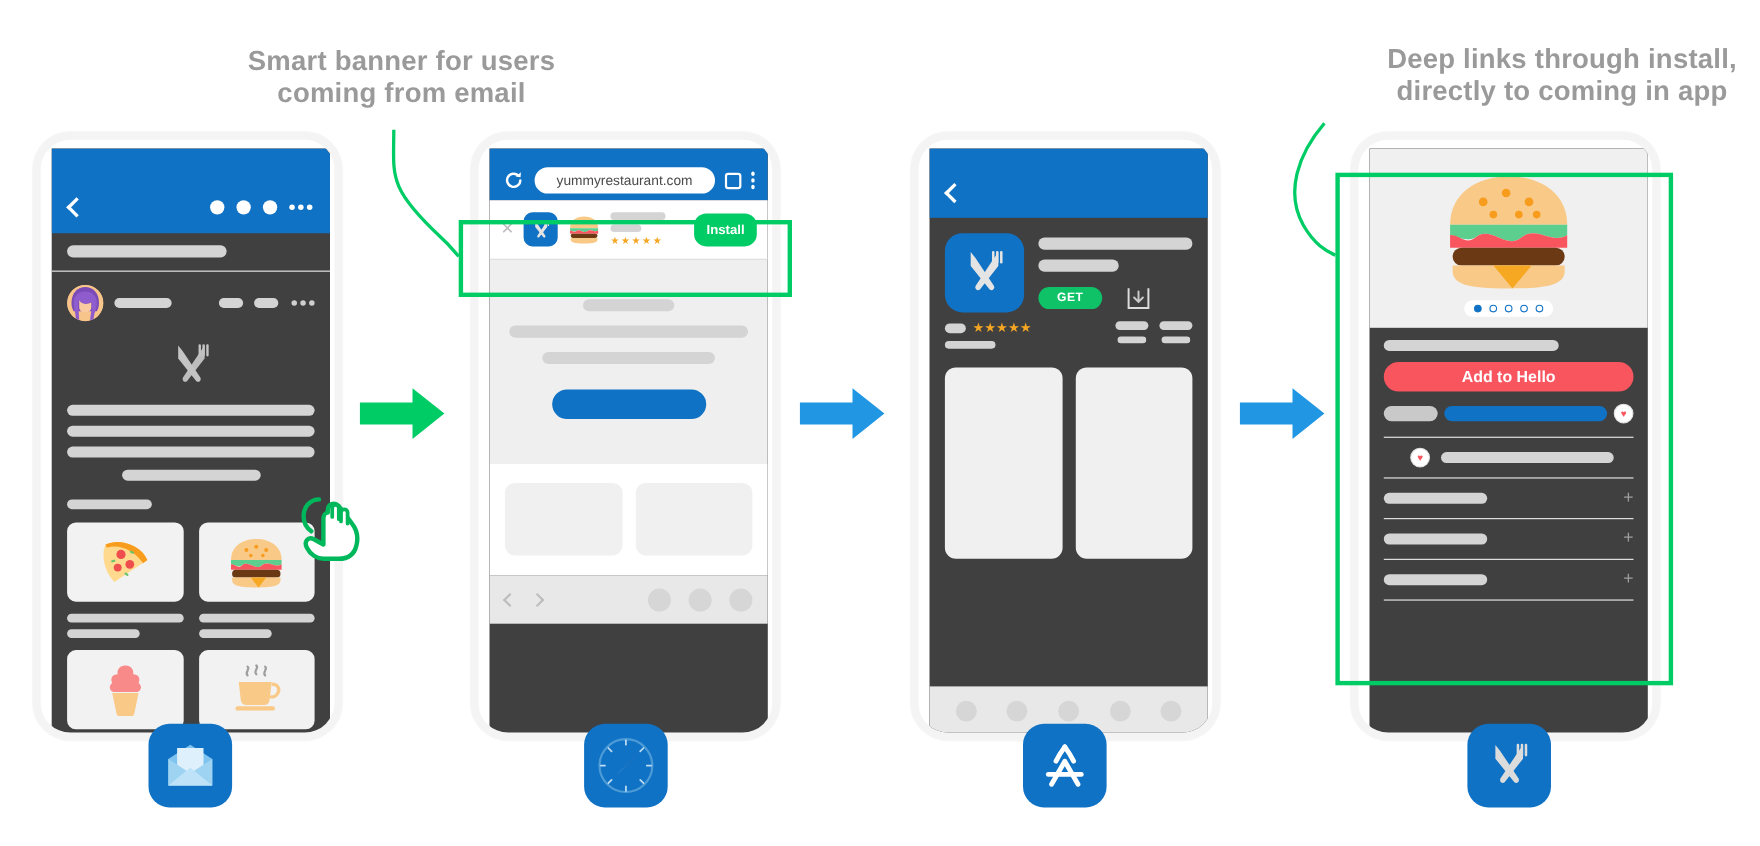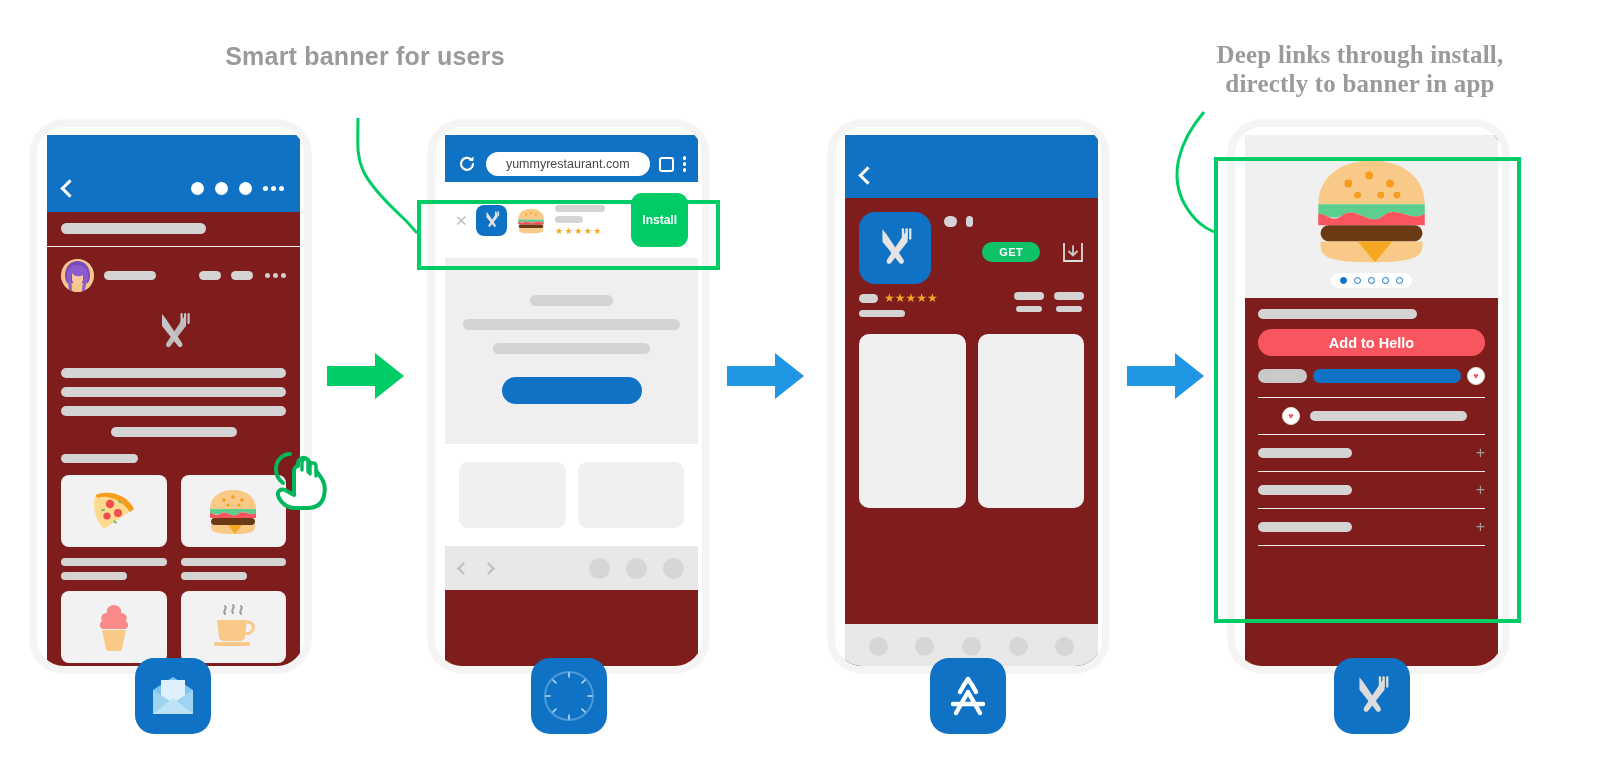--- a/index.html
+++ b/index.html
@@ -15,35 +15,35 @@
   .annot {
     position: absolute;
     color: #9a9a9a;
     font-weight: bold;
     font-size: 25px;
     line-height: 1.16;
     text-align: center;
     letter-spacing: .2px;
   }
   #annot-1 { left: 200px; top: 42px; width: 330px; }
-  #annot-2 { left: 1180px; top: 40px; width: 360px; font-family: Liberation Serif, serif; }
+  #annot-2 { left: 1240px; top: 40px; width: 360px; }
 
   svg.overlay { position: absolute; left: 0; top: 0; width: 1600px; height: 769px; pointer-events: none; }
 
   
   .phone {
     position: absolute;
     width: 281px; height: 553px;
     background: #ffffff;
     border: 7px solid #f4f4f4;
     border-radius: 34px;
     box-shadow: 0 0 0 1px #f7f7f7;
     overflow: hidden;
   }
-  .screen { position: absolute; left: 10px; top: 8px; width: 253px; height: 533px; overflow: hidden; background:#7f1d1d; }
+  .screen { position: absolute; left: 10px; top: 8px; width: 253px; height: 533px; overflow: hidden; background:#404040; }
 
   #phone-1 { left: 30px; top: 120px; }
   #phone-2 { left: 428px; top: 120px; }
   #phone-3 { left: 828px; top: 120px; }
   #phone-4 { left: 1228px; top: 120px; }
 
   
   .bar { background: #d4d4d4; border-radius: 7px; height: 11px; }
 
   
@@ -90,39 +90,39 @@
     background:#fff; border-bottom:1px solid #ececec;
     padding: 11px 10px; display:flex; align-items:center; gap:9px;
   }
   .xclose { color:#bdbdbd; font-size: 15px; line-height:1; flex:none; width:12px; text-align:center; cursor:default;}
   .appicon { width: 31px; height: 31px; border-radius: 8px; background:#1072c5; flex:none; display:flex; align-items:center; justify-content:center; }
   .banner-txt { flex:1; display:flex; flex-direction:column; gap:4px; }
   .banner-txt .bar { height: 7px; }
   .stars { display:flex; gap:1.5px; font-size: 9px; color:#f5a623; line-height:1; }
   .install-btn {
     background:#00cc66; color:#fff; font-size: 12px; font-weight: bold;
-    border-radius: 11px; padding: 20px 11px; border:none; flex:none;
+    border-radius: 11px; padding: 8px 11px; border:none; flex:none;
   }
   #p2-hero { background:#efefef; padding: 36px 18px 40px 18px; display:flex; flex-direction:column; align-items:center; gap: 13px; }
   #p2-hero .bar { height: 11px; }
   .cta-blue { background:#1072c5; border-radius:15px; height: 27px; width: 140px; margin-top: 10px; border:none; }
   #p2-cards { background:#fff; padding: 18px 14px; display:flex; gap: 12px; }
   #p2-cards .card { flex:1; background:#f0f0f0; border-radius:9px; height: 66px; }
   #p2-toolbar { background:#e8e8e8; height: 44px; display:flex; align-items:center; padding: 0 14px; gap: 16px; }
   .tchev { width: 9px; height: 9px; border-top: 2.4px solid #bdbdbd; border-right: 2.4px solid #bdbdbd; }
   .tchev.left { transform: rotate(-135deg); }
   .tchev.right { transform: rotate(45deg); }
   .tcircle { width: 21px; height: 21px; border-radius:50%; background:#d6d6d6; }
 
   
   #p3-header { height: 63px; position: relative; }
   #p3-header .chev { position:absolute; left: 16px; bottom: 16px; }
   #p3-top { padding: 14px 14px 0 14px; display:flex; gap: 13px; }
   .appicon-lg { width: 72px; height: 72px; border-radius: 16px; background:#1072c5; flex:none; display:flex; align-items:center; justify-content:center; }
-  #p3-meta { flex:1; display:flex; flex-direction:row; gap: 9px; padding-top: 4px; }
+  #p3-meta { flex:1; display:flex; flex-direction:column; gap: 9px; padding-top: 4px; }
   #p3-meta .bar { height: 11px; }
   .get-row { display:flex; align-items:center; gap: 22px; margin-top: 3px; }
   .get-btn { background:#0fc268; color:#fff; font-weight:bold; font-size: 11px; border-radius: 11px; padding: 4px 17px; border:none; letter-spacing:.4px; }
   #p3-rating { display:flex; align-items:flex-start; justify-content:space-between; padding: 8px 14px 0 14px; }
   #p3-rating .left { display:flex; flex-direction:column; gap:6px; }
   #p3-rating .starline { display:flex; align-items:center; gap:6px; }
   #p3-rating .pill { width: 19px; height: 9px; border-radius: 5px; background:#d4d4d4; }
   #p3-rating .stars2 { display:flex; gap:2px; color:#f5a623; font-size: 12px; line-height:1; }
   #p3-rating .right { display:flex; gap: 10px; }
   #p3-rating .rcol { display:flex; flex-direction:column; gap:6px; align-items:center; }
@@ -185,24 +185,25 @@
   #gbox-1 { left: 417px; top: 200px; width: 303px; height: 70px; }
   #gbox-2 { left: 1214px; top: 157px; width: 307px; height: 466px; }
 </style>
 </head>
 <body>
 
 <div class="stage">
 
   <div class="annot" id="annot-1">
     <div>Smart banner for users</div>
+    <div>coming from email</div>
   </div>
   <div class="annot" id="annot-2">
     <div>Deep links through install,</div>
-    <div>directly to banner in app</div>
+    <div>directly to coming in app</div>
   </div>
 
   <svg class="overlay">
     <path d="M358,118 C358,160 352,170 400,215 C410,224 414,230 417,233" fill="none" stroke="#00cc66" stroke-width="3"></path>
     <path d="M1204,112 C1180,140 1168,175 1185,205 C1195,222 1205,228 1214,232" fill="none" stroke="#00cc66" stroke-width="3"></path>
   </svg>
 
   <div class="phone" id="phone-1">
     <div class="screen">
 

